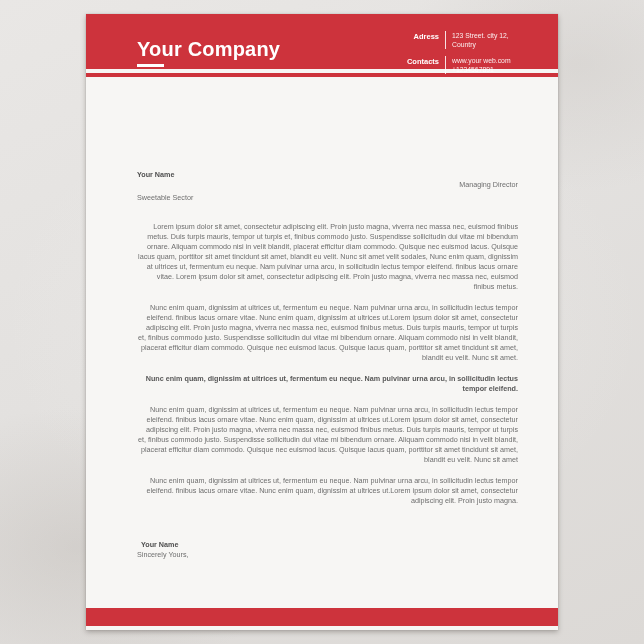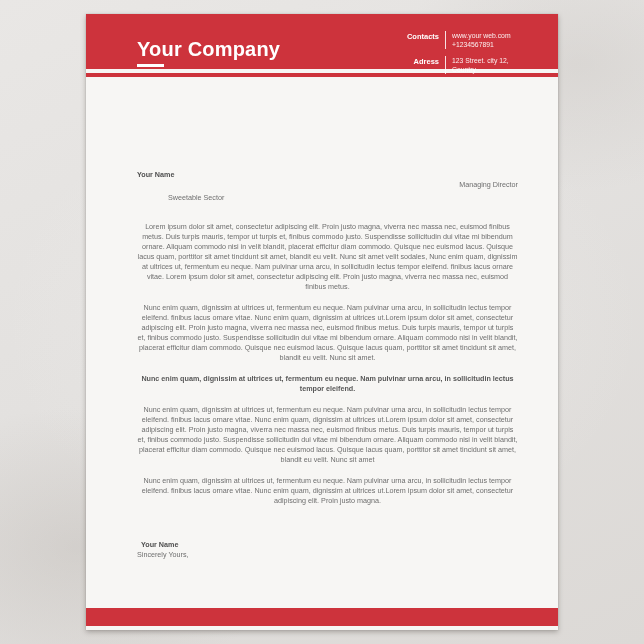--- a/index.html
+++ b/index.html
@@ -33,22 +33,22 @@
   }
   .contact-divider { width:1px; background:rgba(255,255,255,0.85); margin:0 6px; }
   .contact-values { width:78px; color:rgba(255,255,255,0.92); font-size:6.8px; line-height:9px; }
   .header-gap { width:100%; height:4px; background:#f7f6f4; }
   .header-rule { width:100%; height:4px; background:var(--red); }
   
   .letter-content { position:absolute; left:51px; right:40px; top:88px; color:#6e6e6e; }
   .sender-block { margin-top:68px; font-size:7.2px; line-height:10px; }
   .sender-name { font-weight:bold; color:#4f4f4f; }
   .sender-title { color:#6e6e6e;text-align:right; }
-  .sender-dept { color:#6e6e6e; margin-top:3px;margin-left:31px; }
-  .body-text p { font-size:7.2px; line-height:10px; margin:0 0 11px 0; text-align:center; }
+  .sender-dept { color:#6e6e6e; margin-top:3px; }
+  .body-text p { font-size:7.2px; line-height:10px; margin:0 0 11px 0; text-align:right; }
   .body-text p:first-child { margin-top:19px; }
   .body-text p.bold { font-weight:bold; color:#585858; }
   .signature { margin-top:34px; font-size:7.2px; line-height:10px; }
   .signature-name { font-weight:bold; color:#4f4f4f; padding-left:4px; }
   .signature-closing { color:#6e6e6e; }
   
   .footer-bar { position:absolute; left:0; right:0; bottom:4px; height:18px; background:var(--red); }
   :root { --red:#cd333c; }
 </style>
 </head>
@@ -57,33 +57,33 @@
 <div class="page">
 
   <div class="header">
     <div class="title-wrap">
       <div class="company-title">Your Company</div>
       <div class="title-underline"></div>
     </div>
 
     <div class="contacts">
       <div class="contact-row">
+        <div class="contact-label">Adress</div>
+        <div class="contact-divider"></div>
+        <div class="contact-values">
+          <div>123 Street. city 12,</div>
+          <div>Country</div>
+        </div>
+      </div>
+      <div class="contact-row">
         <div class="contact-label">Contacts</div>
         <div class="contact-divider"></div>
         <div class="contact-values">
           <div>www.your web.com</div>
           <div>+1234567891</div>
-        </div>
-      </div>
-      <div class="contact-row">
-        <div class="contact-label">Adress</div>
-        <div class="contact-divider"></div>
-        <div class="contact-values">
-          <div>123 Street. city 12,</div>
-          <div>Country</div>
         </div>
       </div>
     </div>
   </div>
   <div class="header-gap"></div>
   <div class="header-rule"></div>
 
   <div class="letter-content">
     <div class="sender-block">
       <div class="sender-name">Your Name</div>

